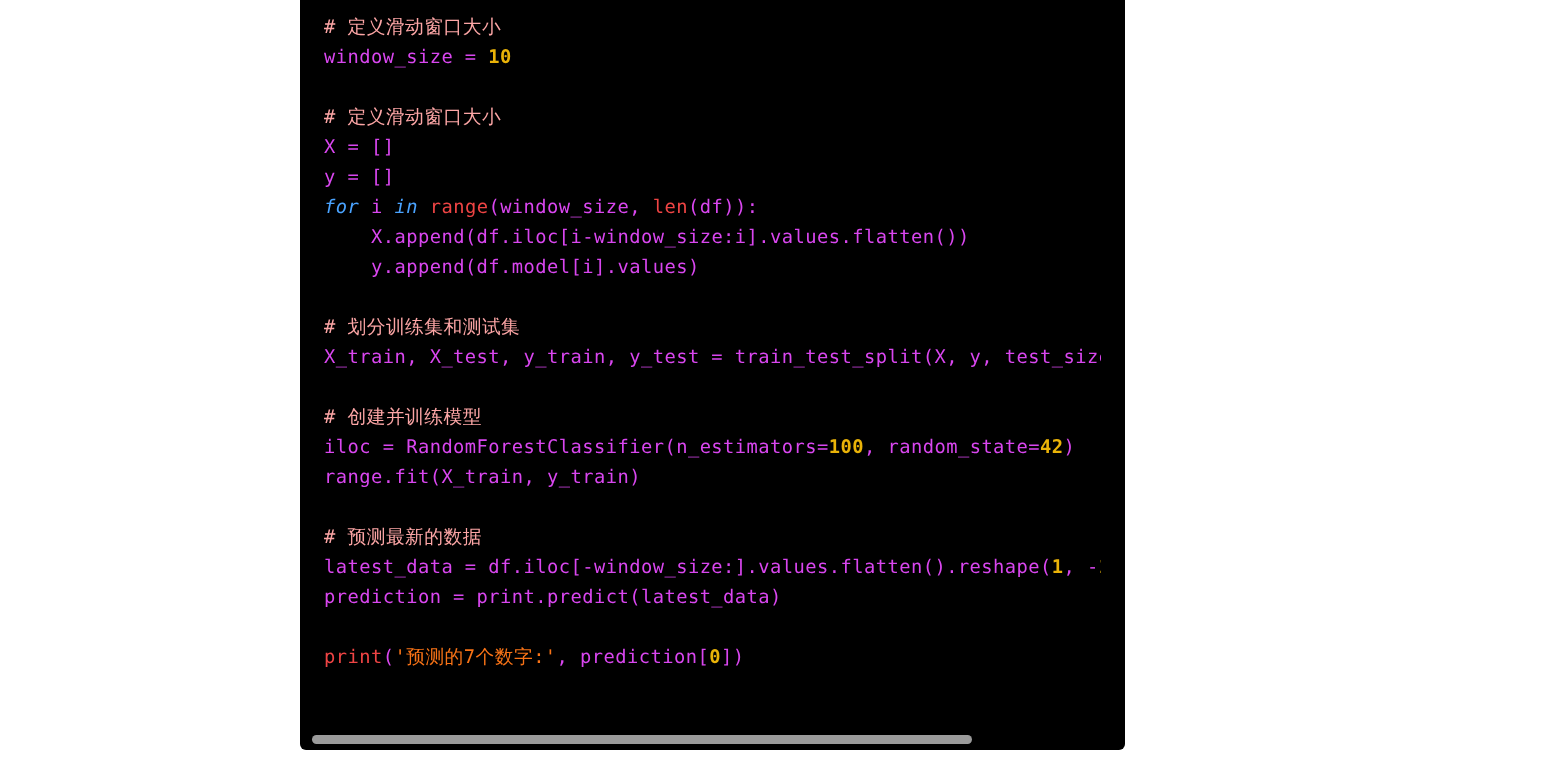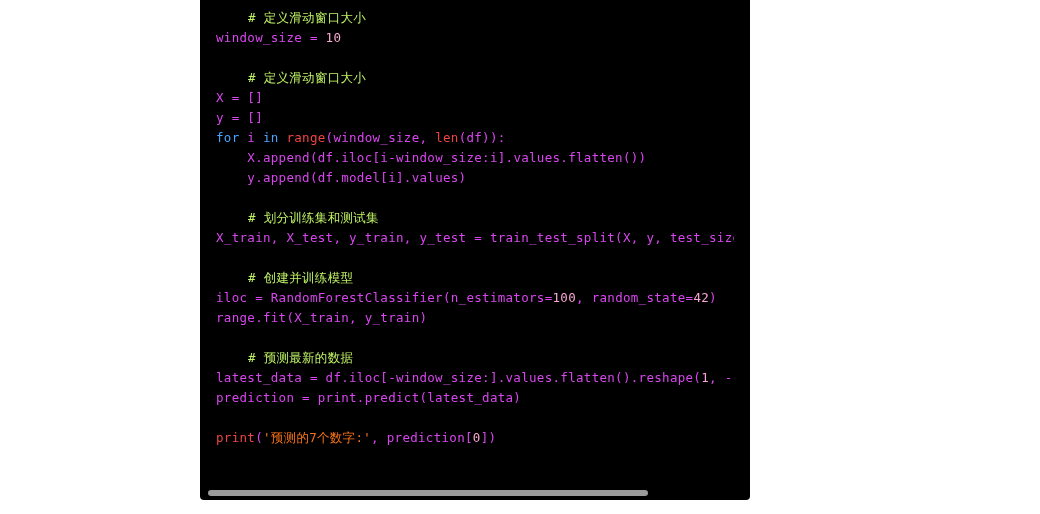--- a/index.html
+++ b/index.html
@@ -21,24 +21,24 @@
       height: 500px;
       position: relative;
       overflow: hidden;
       border-radius: 0 0 4px 4px;
     }
     pre {
       white-space: pre;
       letter-spacing: 0.3px;
       overflow-x: hidden;
     }
-    .c-comment { color: #bef264; margin-left: 32px; }
-    .c-keyword { color: #4aa3ff; }
+    .c-comment { color: #fca5a5; }
+    .c-keyword { color: #4aa3ff; font-style: italic; }
     .c-builtin { color: #ef4444; }
-    .c-number { color: #f9a8d4; }
+    .c-number { color: #eab308; font-weight: bold; }
     .c-string { color: #f97316; }
     .c-white { color: #d946ef; }
     .scrollbar {
       position: absolute;
       bottom: 4px;
       left: 8px;
       height: 6px;
       width: 440px;
       background: #9b9b9b;
       border-radius: 3px;

